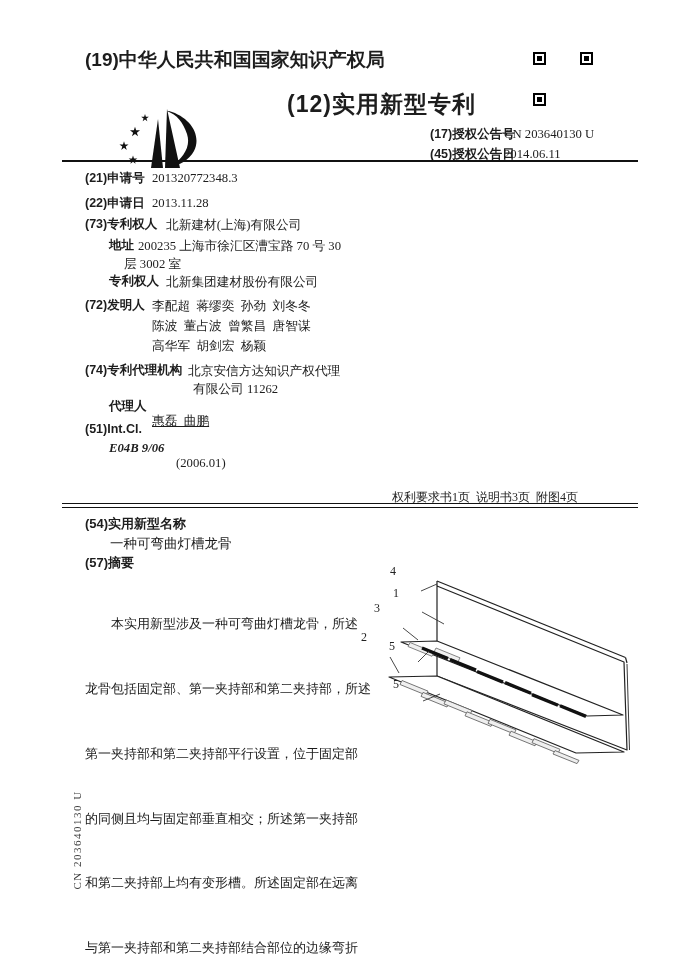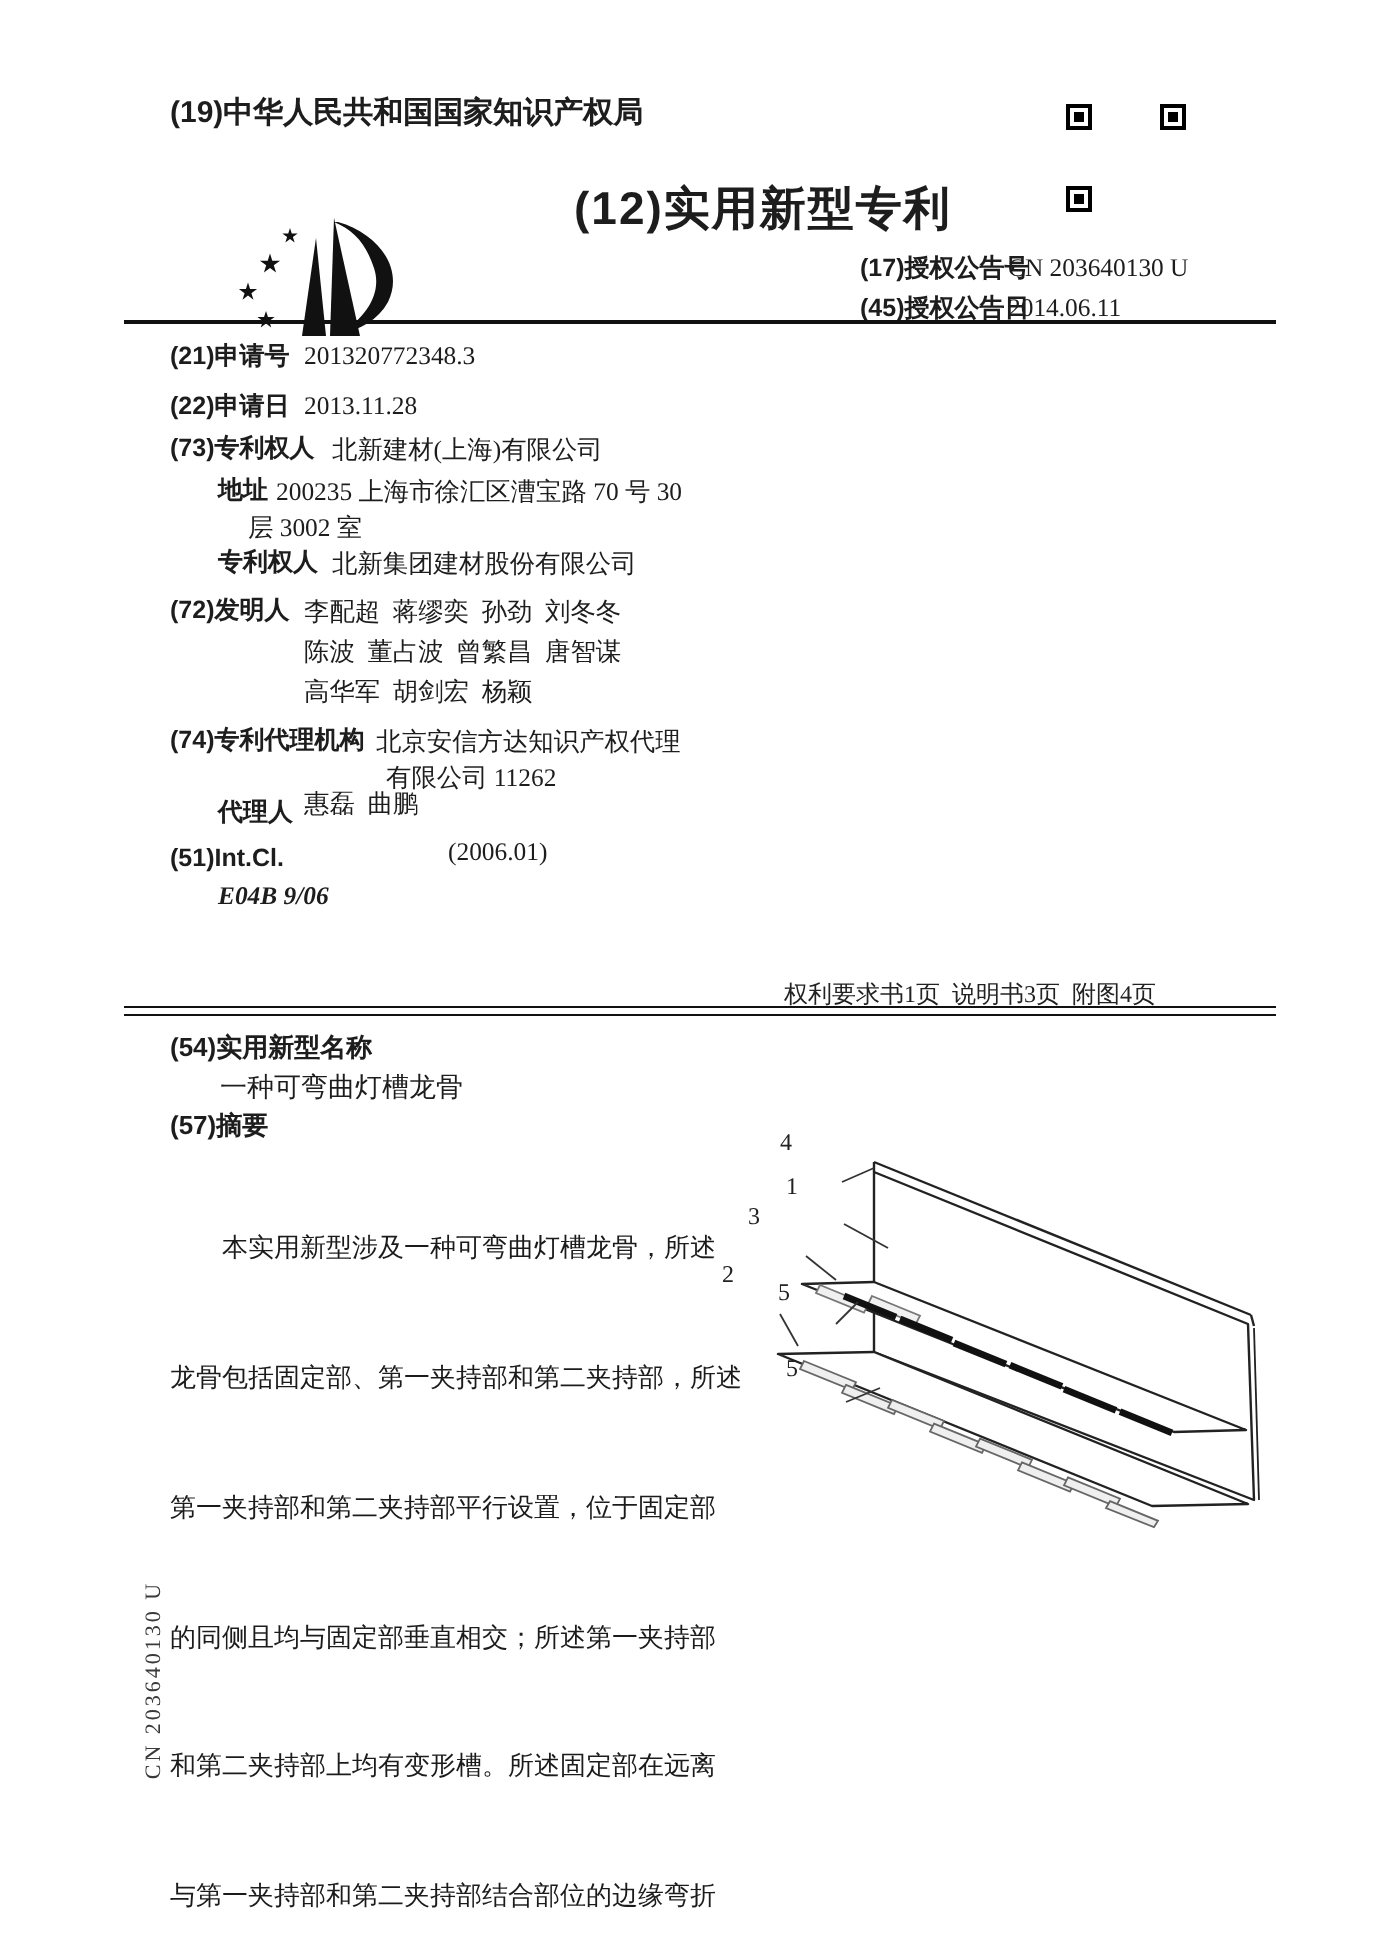--- a/index.html
+++ b/index.html
@@ -3,21 +3,21 @@
 <meta charset="utf-8">
 <style>
   html,body{margin:0;padding:0;background:#ddd;}
   .page{position:relative;width:700px;height:978px;background:#fff;overflow:hidden;
         font-family:"Liberation Serif",serif;color:#1d1d1d;}
   .abs{position:absolute;white-space:pre;}
   .lbl{font-family:"Liberation Sans",sans-serif;font-weight:bold;font-size:12.5px;}
   .val{font-family:"Liberation Serif",serif;font-size:12.7px;}
   .rule{position:absolute;background:#111;height:1.8px;}
   .rule2{position:absolute;border-top:1.6px solid #111;border-bottom:1.6px solid #111;height:3.2px;background:#fff;}
-  .office{font-family:"Liberation Sans",sans-serif;font-weight:600;font-size:15px;}
+  .office{font-family:"Liberation Sans",sans-serif;font-weight:600;font-size:19px;}
   .doctype{font-family:"Liberation Sans",sans-serif;font-weight:bold;font-size:23px;letter-spacing:1px;margin-left:31px;}
   .pages{font-size:12px;color:#222;}
   .abstract{line-height:21.6px;font-size:13px;width:294px;color:#1b1b1b;}
   .abstract div{white-space:pre;}
   .abstract .ind{text-indent:2em;}
   .figlab{position:absolute;font-size:12px;color:#222;font-family:"Liberation Serif",serif;}
   .sidecode{position:absolute;left:77px;top:840px;transform:translate(-50%,-50%) rotate(-90deg);
             font-size:11px;letter-spacing:1.5px;color:#3a3a3a;white-space:nowrap;}
   .italics{font-style:italic;font-weight:bold;}
   
@@ -89,25 +89,25 @@
   <span class="abs lbl" style="left:85px;top:297px;">(72)发明人</span>
   <span class="abs val" style="left:152px;top:298px;">李配超  蒋缪奕  孙劲  刘冬冬</span>
   <span class="abs val" style="left:152px;top:318px;">陈波  董占波  曾繁昌  唐智谋</span>
   <span class="abs val" style="left:152px;top:338px;">高华军  胡剑宏  杨颖</span>
 
   <span class="abs lbl" style="left:85px;top:362px;">(74)专利代理机构</span>
   <span class="abs val" style="left:188px;top:363px;">北京安信方达知识产权代理</span>
   <span class="abs val" style="left:193px;top:381px;">有限公司 11262</span>
 
   <span class="abs lbl" style="left:109px;top:398px;">代理人</span>
-  <span class="abs val" style="left:152px;top:394px;">惠磊  曲鹏</span>
+  <span class="abs val" style="left:152px;top:413px;text-decoration:underline;">惠磊  曲鹏</span>
 
   <span class="abs lbl" style="left:85px;top:422px;">(51)Int.Cl.</span>
   <span class="abs val italics" style="left:109px;top:441px;">E04B 9/06</span>
-  <span class="abs val" style="left:176px;top:419px;margin-left:48px;">(2006.01)</span>
+  <span class="abs val" style="left:176px;top:456px;">(2006.01)</span>
 
   <span class="abs pages" style="left:392px;top:489px;">权利要求书1页  说明书3页  附图4页</span>
 
   <div class="rule2" style="left:62px;top:503px;width:576px;"></div>
 
   <span class="abs lbl" style="left:85px;top:515px;font-size:13px;">(54)实用新型名称</span>
   <span class="abs val" style="left:110px;top:535px;font-size:13.5px;">一种可弯曲灯槽龙骨</span>
 
   <span class="abs lbl" style="left:85px;top:554px;font-size:13px;">(57)摘要</span>
   <div class="abs abstract" style="left:85px;top:570px;">

